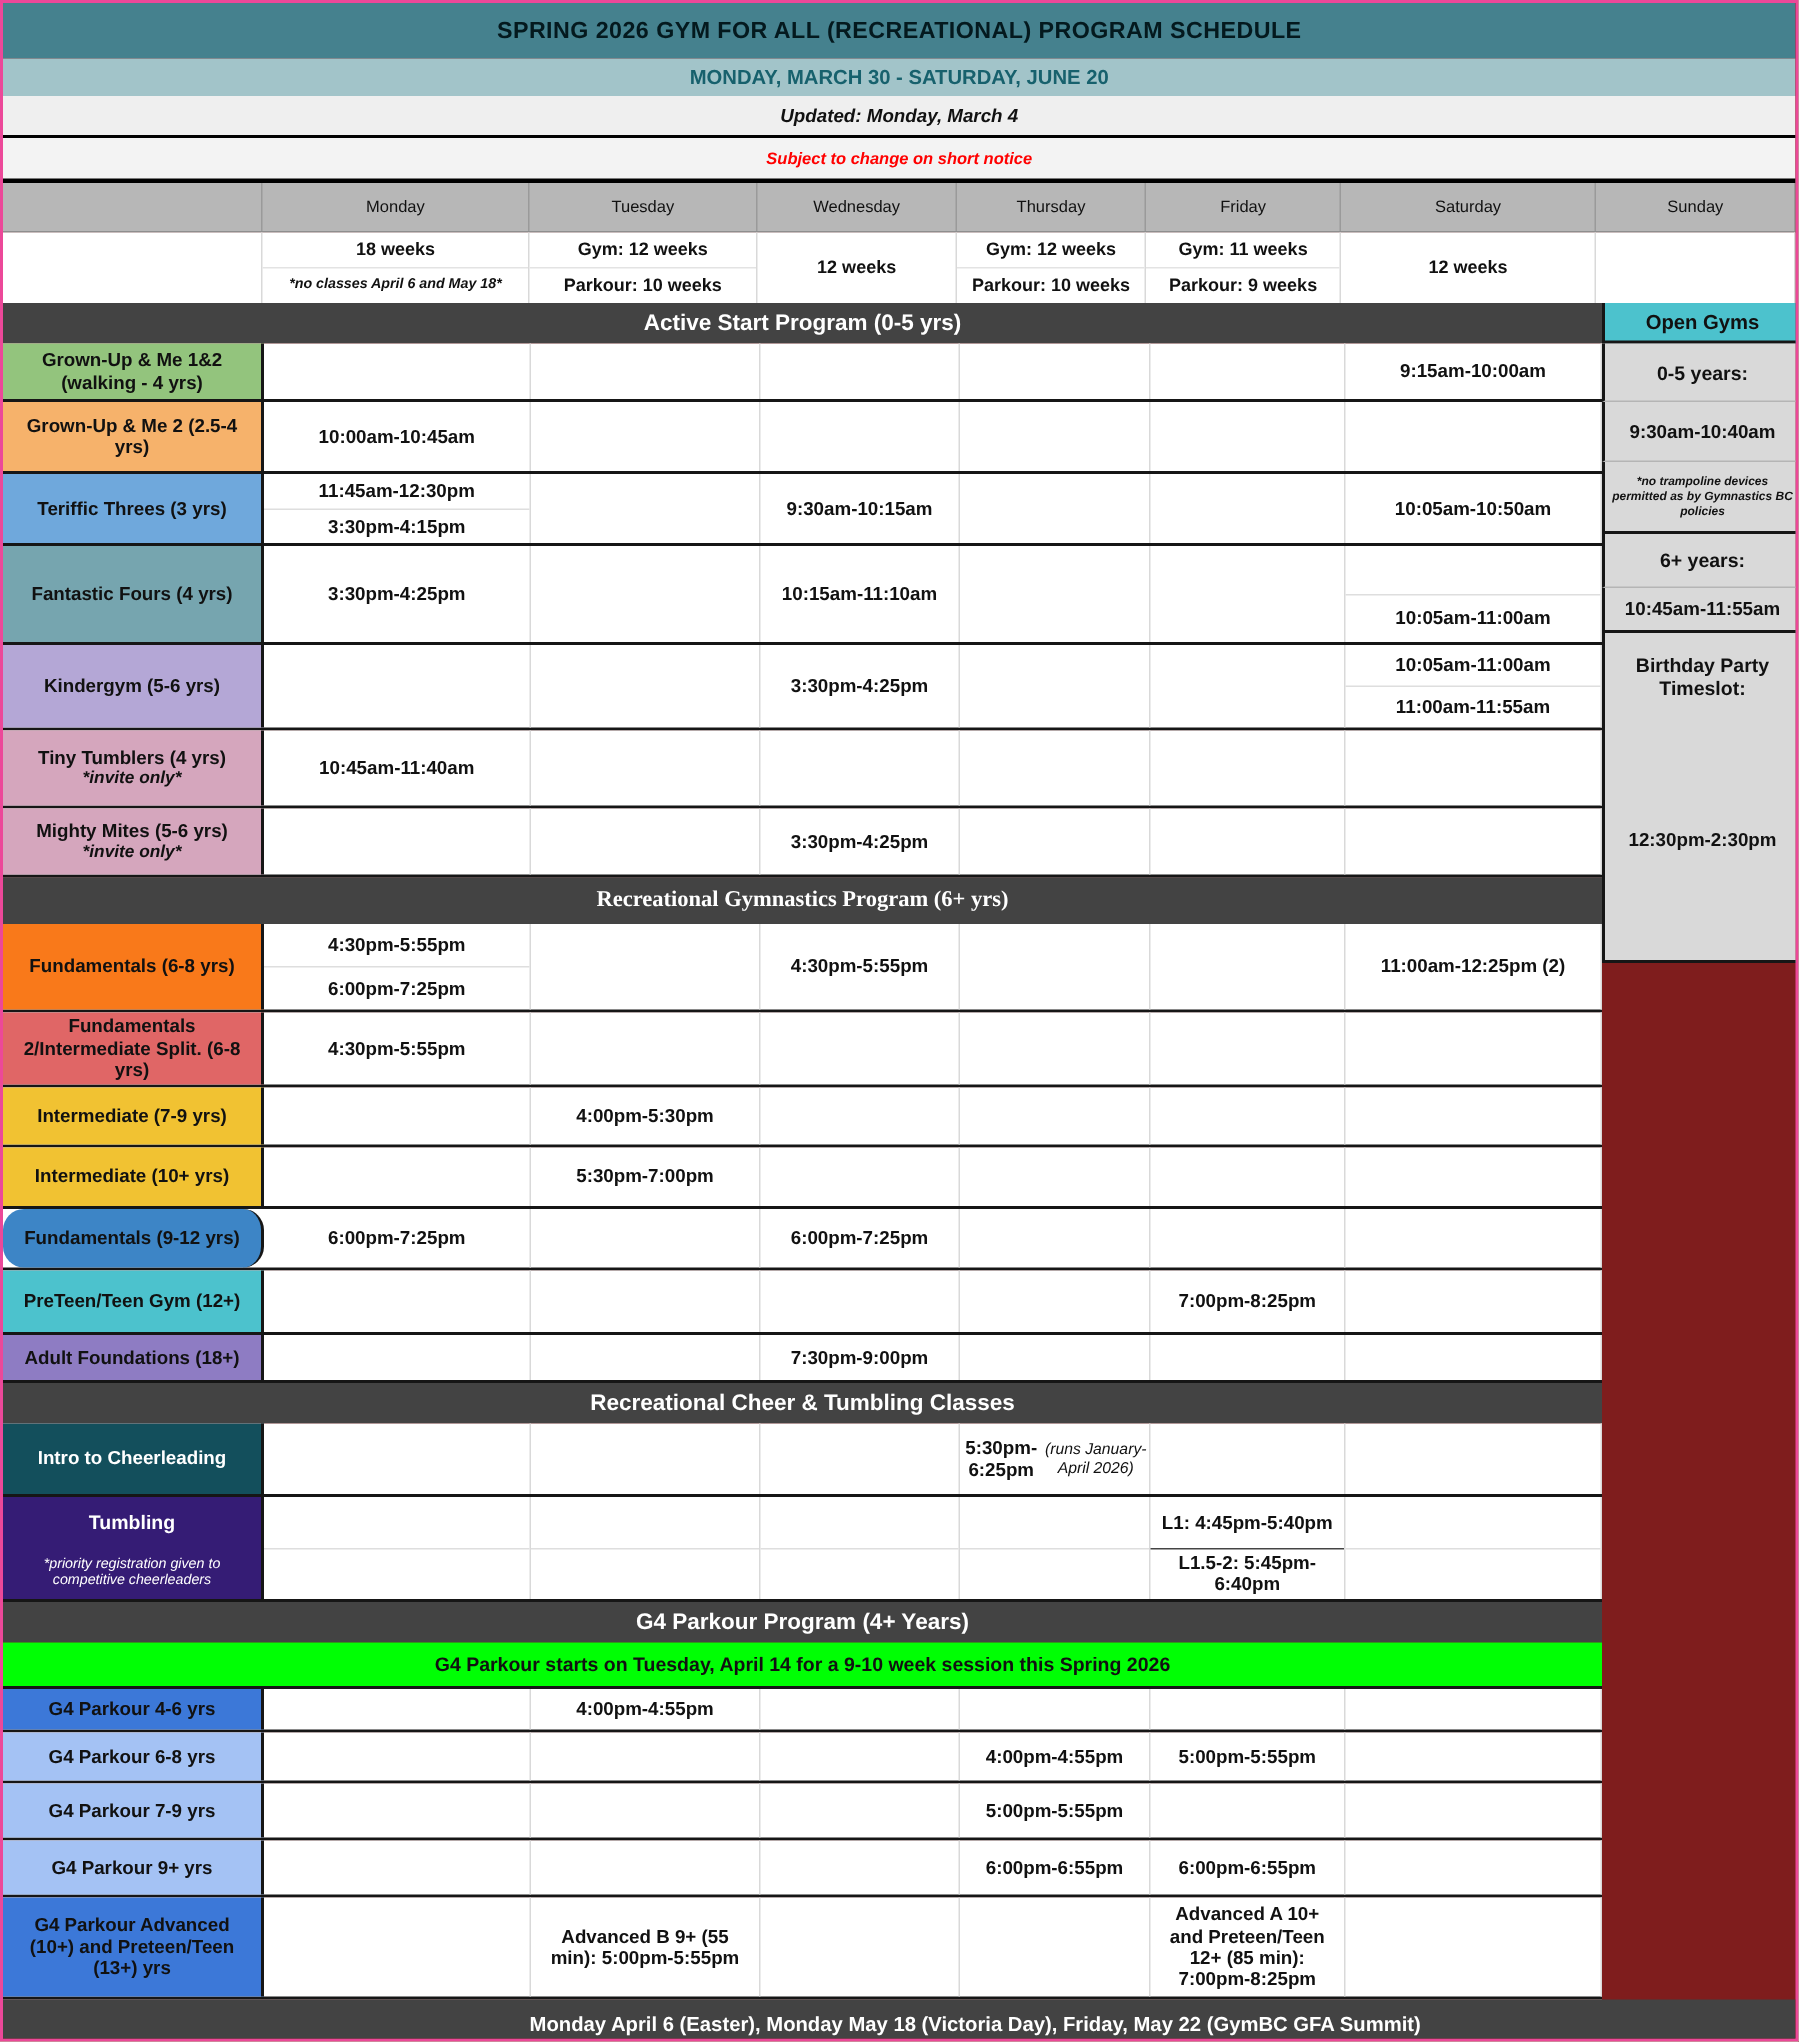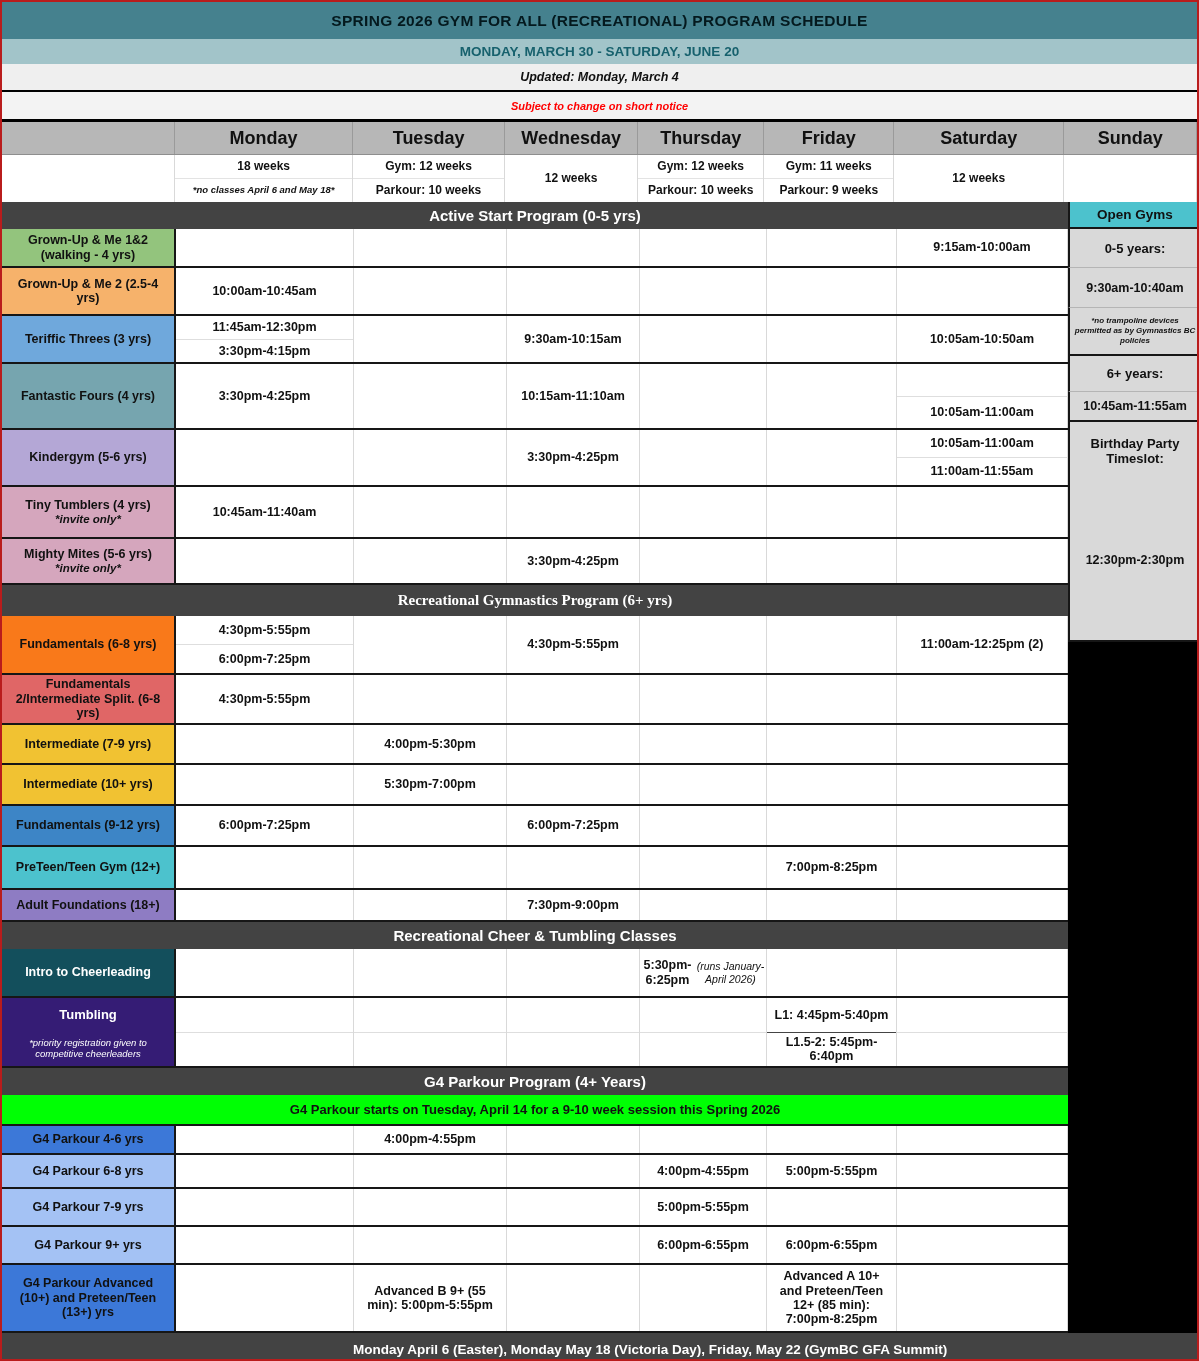--- a/index.html
+++ b/index.html
@@ -1,29 +1,29 @@
 <!DOCTYPE html>
 <html><head>
 <meta charset="utf-8">
 <style>
   html,body{margin:0;padding:0;background:#fff;}
   body{font-family:"Liberation Sans","DejaVu Sans",sans-serif;color:#111;}
-  .sheet{position:relative;width:1199px;height:1361px;background:#000000;overflow:hidden;box-sizing:border-box;border:2px solid #b91c1c;}
+  .sheet{position:relative;width:1199px;height:1361px;background:#7f1d1d;overflow:hidden;box-sizing:border-box;border:2px solid #ec4899;}
   .flexrow{display:flex;box-sizing:border-box;}
   .cell{box-sizing:border-box;display:flex;align-items:center;justify-content:center;text-align:center;border-right:1px solid #d9d9d9;line-height:1.15;}
   
   .c0{width:174px;} .c1{width:178px;} .c2{width:153px;} .c3{width:133px;}
   .c4{width:127px;} .c5{width:130px;} .c6{width:171px;} .c7{width:133px;}
   
   .title-bar{height:37px;background:#45818e;display:flex;align-items:center;justify-content:center;font-weight:bold;font-size:15.5px;color:#04191e;letter-spacing:.3px;}
   .subtitle-bar{height:25px;background:#a2c4c9;display:flex;align-items:center;justify-content:center;font-weight:bold;font-size:13.5px;color:#17616d;}
   .updated-bar{height:26px;background:#efefef;display:flex;align-items:center;justify-content:center;font-style:italic;font-weight:600;font-size:12.5px;border-bottom:2px solid #000;}
   .notice-bar{height:27px;background:#f3f3f3;display:flex;align-items:center;justify-content:center;font-style:italic;font-weight:bold;font-size:11px;color:#ff0000;border-bottom:3px solid #000;}
   .days-row{height:33px;background:#b7b7b7;border-bottom:1px solid #8e8e8e;}
-  .days-row .cell{font-weight:bold;font-size:18px;border-right:1px solid #9a9a9a;}
+  .days-row .cell{font-weight:normal;font-size:11px;border-right:1px solid #9a9a9a;}
   .weeks-row{height:47px;background:#fff;}
   .weeks-row .cell{font-weight:600;font-size:12px;}
   .wsplit{flex-direction:column;padding:0;align-items:stretch;}
   .wsplit .sub{flex:1;display:flex;align-items:center;justify-content:center;}
   .wsplit .sub:first-child{border-bottom:1px solid #e3e3e3;}
   .wnote{font-style:italic;font-size:9.5px;font-weight:600;}
   
   .body{position:relative;width:1199px;}
   .left{width:1066px;}
   .section-bar{height:27px;background:#434343;color:#fff;font-weight:bold;font-size:15px;display:flex;align-items:center;justify-content:center;}
@@ -37,21 +37,21 @@
   .split .sub.blk{border-bottom:1px solid #444;}
   .small-it{font-style:italic;font-size:10.5px;font-weight:500;}
   .wh{color:#fff;}
   .banner{height:29px;background:#00ff04;display:flex;align-items:center;justify-content:center;font-weight:bold;font-size:13px;border-bottom:2px solid #161616;}
   .footer{height:32px;background:#434343;color:#fff;display:flex;align-items:center;justify-content:center;font-weight:bold;font-size:13.5px;}
   .u{margin-top:33px;}
   
   .bg-green{background:#93c47d;} .bg-orange{background:#f6b26b;} .bg-blue1{background:#6fa8dc;}
   .bg-teal1{background:#76a5af;} .bg-purple1{background:#b4a7d6;} .bg-pink{background:#d5a6bd;}
   .bg-vorange{background:#f9791a;} .bg-salmon{background:#e06666;} .bg-gold{background:#f1c232;}
-  .bg-blue2{background:#3d85c6;} .bg-cyan{background:#4cc2cd;} .bg-purple2{background:#8e7cc3;}
+  .bg-blue2{background:#3d85c6;border-radius:14px;} .bg-cyan{background:#4cc2cd;} .bg-purple2{background:#8e7cc3;}
   .bg-dteal{background:#134f5c;} .bg-dpurple{background:#351c75;}
   .bg-blue3{background:#3c78d8;} .bg-lblue{background:#a4c2f4;}
   
   .sunday{position:absolute;left:1066px;top:0;width:133px;}
   .sun-cell{box-sizing:border-box;background:#d9d9d9;border-left:2px solid #161616;border-right:1px solid #777;border-bottom:1px solid #b5b5b5;display:flex;flex-direction:column;align-items:center;justify-content:center;text-align:center;padding:0 4px;}
   .sun-head{background:#4cc2cd;font-weight:bold;font-size:13.5px;border-bottom:2px solid #161616;}
   .sun-bold{font-weight:bold;font-size:13px;}
   .sun-time{font-weight:600;font-size:12.5px;}
   .sun-note{font-style:italic;font-weight:600;font-size:8px;line-height:1.25;}
   .blkb{border-bottom:2px solid #161616 !important;}

